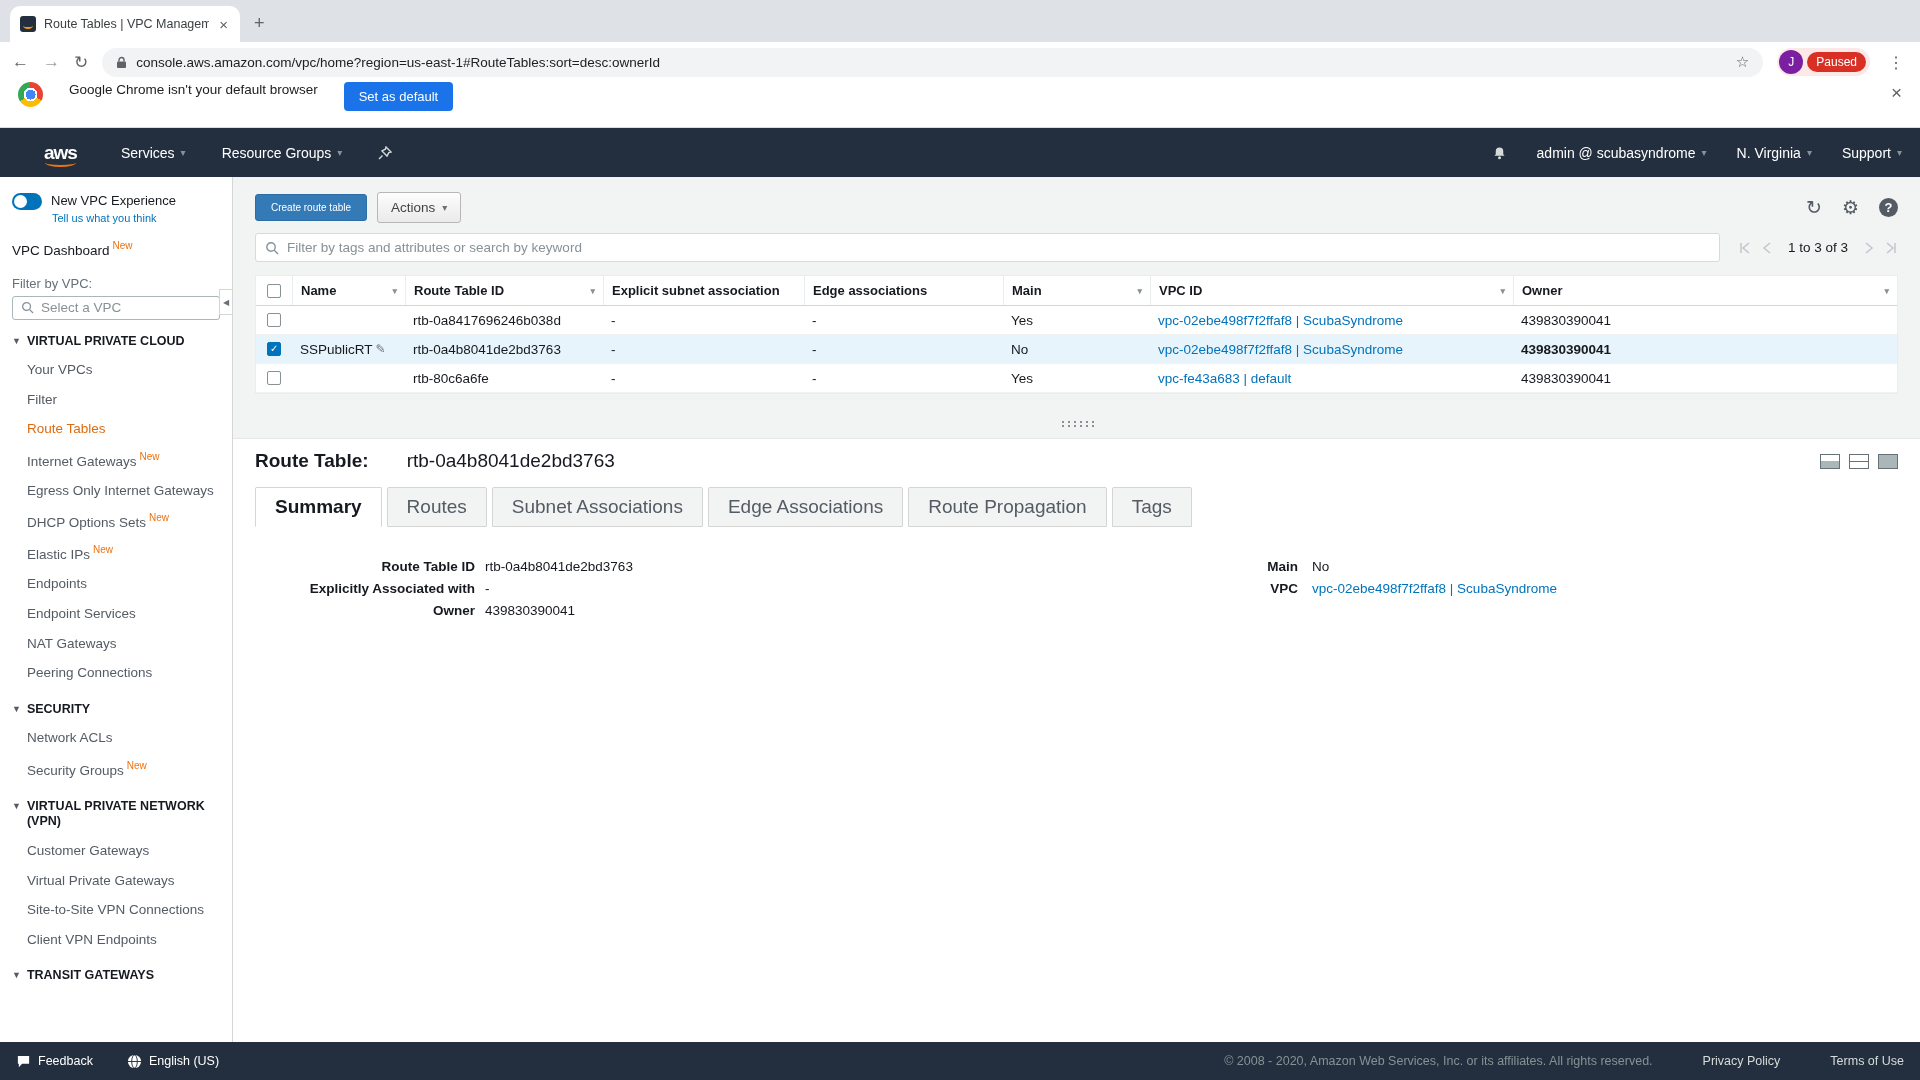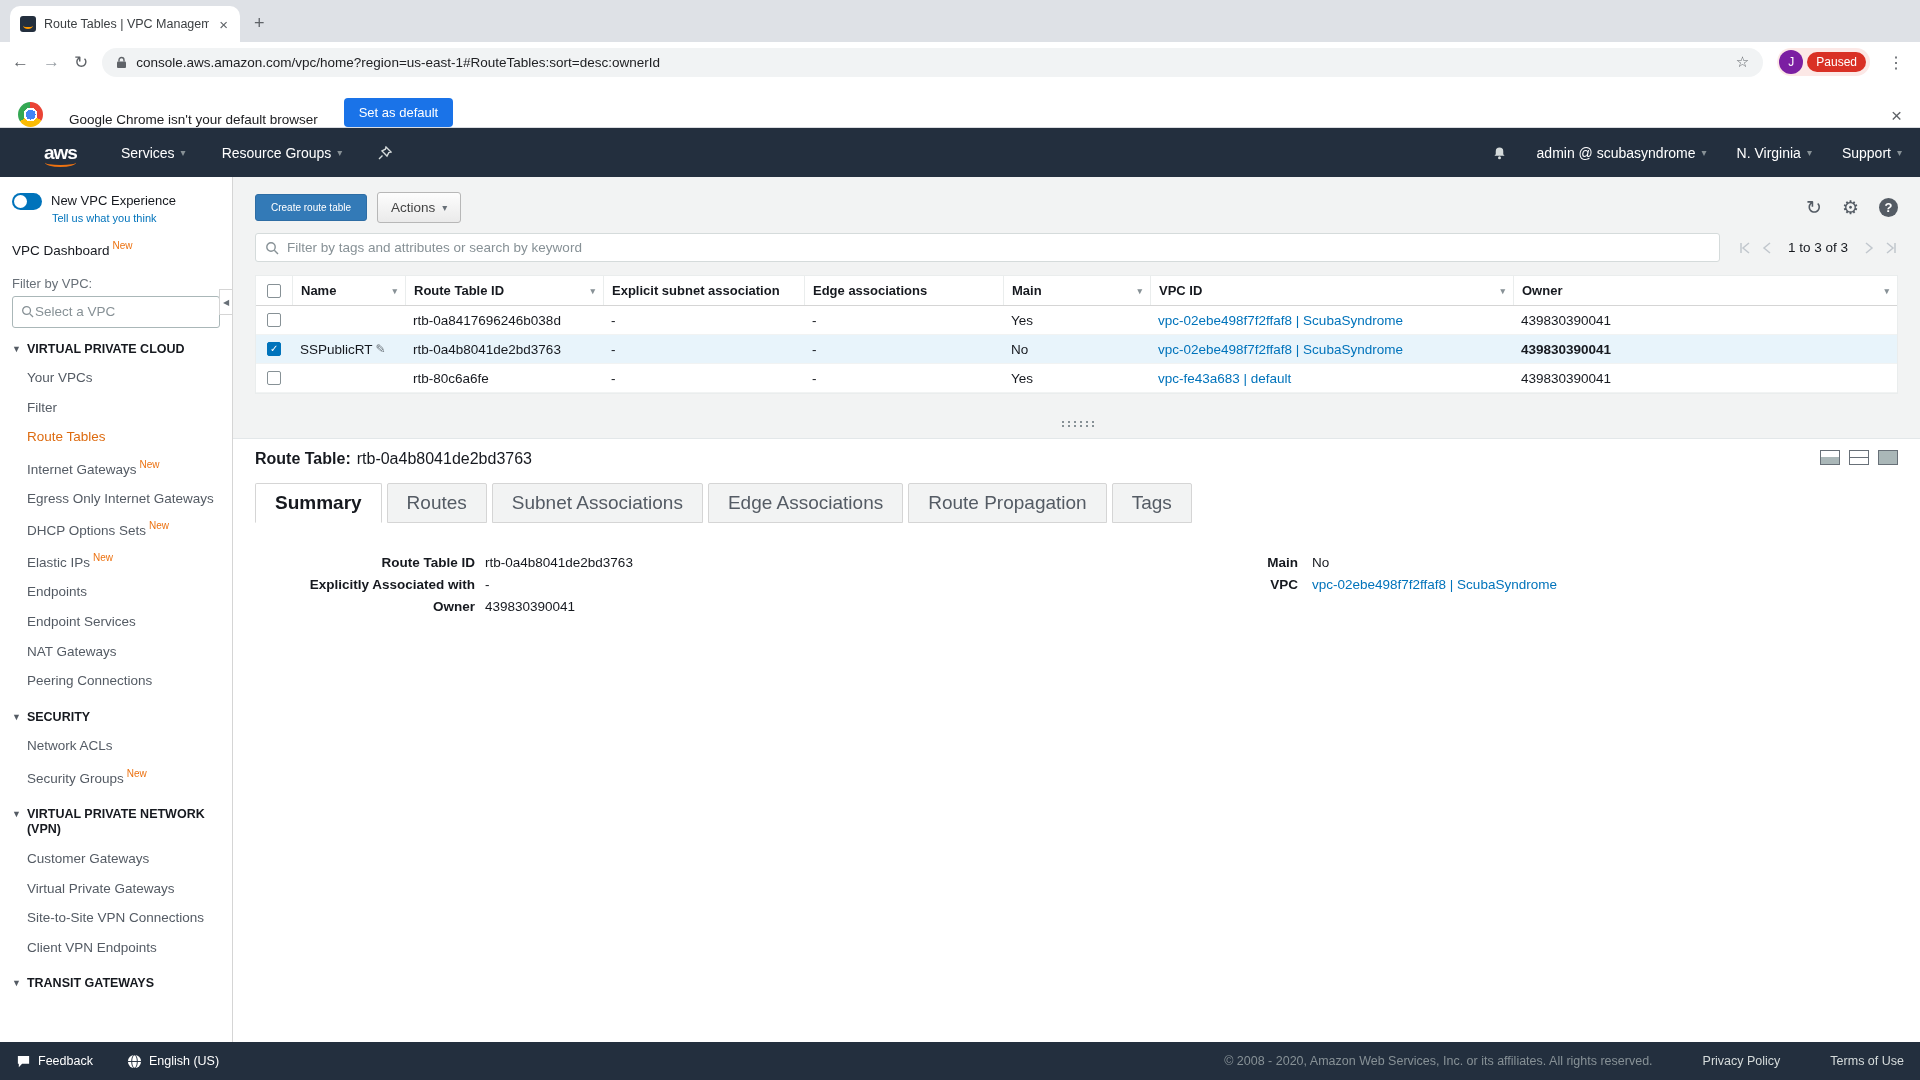--- a/index.html
+++ b/index.html
@@ -19,21 +19,21 @@
   .navbtn { color:#5f6368; font-size:17px; }
   .navbtn.dim { color:#9aa0a6; }
   .urlbar { flex:1; height:29px; background:#f1f3f4; border-radius:15px; display:flex; align-items:center; gap:9px; padding:0 14px; font-size:13.5px; color:#202124; }
   .url-text { flex:1; white-space:nowrap; overflow:hidden; }
   .star { color:#5f6368; font-size:15px; }
   .profile { display:flex; align-items:center; gap:4px; background:#fce8e6; border-radius:15px; padding:2px 4px 2px 2px; }
   .avatar { width:24px; height:24px; border-radius:50%; background:#7b1fa2; color:#fff; font-size:12px; display:flex; align-items:center; justify-content:center; }
   .paused { background:#d93025; color:#fff; border-radius:10px; padding:3px 9px; font-size:12px; }
   .menu-dots { color:#5f6368; font-size:16px; padding:0 4px; }
 
-  .notice { position:absolute; top:82px; left:0; right:0; height:46px; background:#fff; border-bottom:1px solid #dadce0; display:flex; align-items:flex-end; padding:0 18px; gap:26px; font-size:13.5px; color:#202124; }
+  .notice { position:absolute; top:82px; left:0; right:0; height:46px; background:#fff; border-bottom:1px solid #dadce0; display:flex; align-items:flex-start; padding:0 18px; gap:26px; font-size:13.5px; color:#202124; }
   .chrome-logo { width:25px; height:25px; border-radius:50%;
     background: radial-gradient(circle, #4285f4 0 5px, #fff 5px 7px, rgba(0,0,0,0) 7px),
                 conic-gradient(#ea4335 0 33%, #fbbc05 33% 66%, #34a853 66% 100%); }
   .set-default { background:#1a73e8; color:#fff; border-radius:4px; padding:7px 15px; font-size:13px; }
   .notice-close { margin-left:auto; color:#5f6368; font-size:19px; }
 
   
   .awsnav { position:absolute; top:128px; left:0; right:0; height:49px; background:#232f3e; display:flex; align-items:center; color:#fff; font-size:14px; padding:0 18px; }
   .aws-logo { font-weight:bold; font-size:19px; letter-spacing:-1px; position:relative; margin:0 44px 0 26px; }
   .aws-logo::after { content:''; position:absolute; left:1px; right:1px; bottom:-3px; height:7px; border-bottom:2px solid #ec7211; border-radius:50%; }
@@ -47,21 +47,21 @@
 
   
   .sidebar { width:233px; background:#fff; border-right:1px solid #d5d5d5; position:relative; overflow:hidden; font-size:13.5px; color:#545b64; padding-top:14px; flex:0 0 auto; }
   .exp-row { display:flex; align-items:flex-start; gap:9px; padding:2px 12px 0; }
   .toggle { width:30px; height:17px; border-radius:9px; background:#0073bb; position:relative; flex:0 0 auto; }
   .toggle::after { content:''; position:absolute; width:13px; height:13px; border-radius:50%; background:#fff; top:2px; left:2px; }
   .exp-title { font-size:13px; color:#16191f; }
   .exp-sub { font-size:11px; color:#0073bb; padding:2px 12px 0 52px; }
   .sb-dash { padding:16px 12px 4px; color:#16191f; }
   .sb-filter-label { color:#687078; padding:14px 12px 5px; font-size:13px; }
-  .vpc-select { margin:0 12px; height:32px; border:1px solid #aab7b8; border-radius:3px; display:flex; align-items:center; gap:1px; padding:0 8px; color:#879196; background:#fff; }
+  .vpc-select { margin:0 12px; height:24px; border:1px solid #aab7b8; border-radius:3px; display:flex; align-items:center; gap:7px; padding:0 8px; color:#879196; background:#fff; }
   .collapse-handle { position:absolute; right:0; top:112px; width:13px; height:26px; border:1px solid #d5d5d5; border-right:none; background:#fff; display:flex; align-items:center; justify-content:center; font-size:8px; color:#687078; }
   .sb-section { display:flex; gap:6px; padding:14px 12px 6px; color:#16191f; font-weight:bold; font-size:12.5px; line-height:1.25; }
   .sec-caret { color:#545b64; font-size:9px; padding-top:2px; }
   .sb-item { padding:6px 10px 6px 27px; line-height:1.3; }
   .sb-item.active .sb-label { color:#dd6b10; }
   .new-badge { color:#ec7211; font-size:10px; margin-left:3px; }
 
   
   .main { flex:1; display:flex; flex-direction:column; position:relative; min-width:0; }
   .cmdbar { display:flex; align-items:center; gap:10px; padding:15px 22px 10px; }
@@ -101,21 +101,21 @@
   .tr.row-selected .cb::after { content:'✓'; color:#fff; font-size:10px; position:absolute; left:2px; top:0; }
   .link { color:#0073bb; }
   .pencil { color:#687078; font-size:12px; margin-left:3px; }
   .name-wrap { display:flex; align-items:center; }
 
   .gap-strip { height:44px; position:relative; }
   .drag-dots { position:absolute; left:50%; top:26px; width:34px; height:7px; transform:translateX(-50%);
     background-image:radial-gradient(#879196 1px, rgba(0,0,0,0) 1.3px); background-size:6px 4px; }
 
   .detail { flex:1; background:#fff; border-top:1px solid #e3e7e9; padding:11px 22px 0; position:relative; }
-  .detail-header { display:flex; align-items:flex-start; font-size:16px; }
+  .detail-header { display:flex; align-items:center; font-size:19px;gap:32px; }
   .detail-title-label { font-weight:bold; margin-right:6px; }
   .layout-icons { margin-left:auto; display:flex; gap:9px; }
   .layout-icon { width:20px; height:15px; border:1px solid #687078; background:#fff; position:relative; }
   .layout-icon.split::after { content:''; position:absolute; left:0; right:0; bottom:0; height:7px; background:#aab7b8; }
   .layout-icon.half::after { content:''; position:absolute; left:0; right:0; top:6px; border-top:1px solid #687078; }
   .layout-icon.full { background:#aab7b8; }
 
   .tabsrow { display:flex; gap:5px; margin-top:15px; }
   .dtab { padding:8px 19px; font-size:19px; border:1px solid #d5d5d5; background:#f2f3f3; color:#545b64; border-radius:2px 2px 0 0; }
   .dtab.active { background:#fff; color:#16191f; font-weight:bold; border-bottom-color:#fff; }

